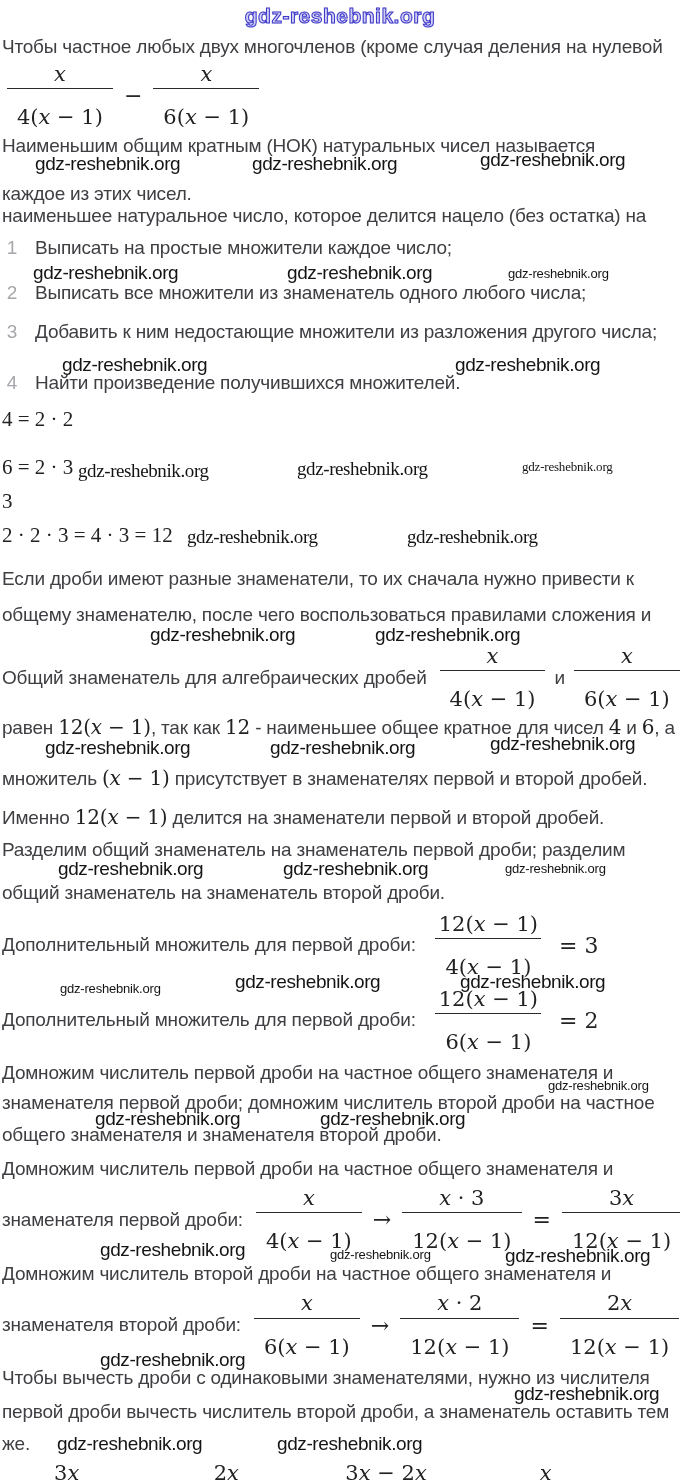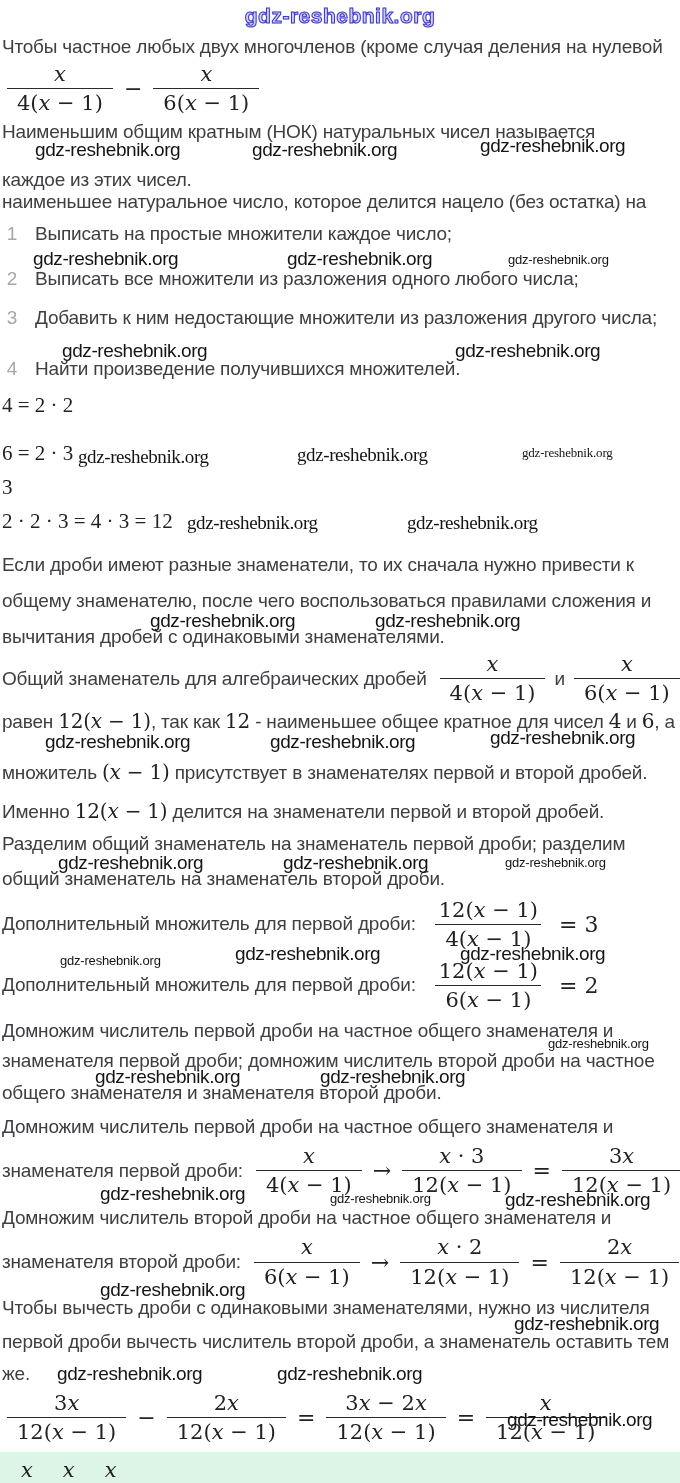--- a/index.html
+++ b/index.html
@@ -19,21 +19,21 @@
   .wm-s{font-size:13px;letter-spacing:-0.2px;color:#141414;white-space:nowrap;}
   .wmrow{position:relative;height:18px;}
   .wmrow span{position:absolute;top:0;}
   
   .mline{font-family:Liberation Serif, serif;font-size:21px;color:#222;margin:0 0 0 2px;position:relative;height:26px;line-height:26px;white-space:nowrap;}
   .frow{display:flex;align-items:center;margin-left:2px;position:relative;white-space:nowrap;}
   .lbl{font-size:19px;letter-spacing:-0.2px;color:#3e3e43;margin-right:8px;}
   .frac{display:inline-flex;flex-direction:column;align-items:center;vertical-align:middle;
         font-family:"DejaVu Serif",serif;font-size:21px;color:#222;line-height:1.15;margin:0 5px;}
   .frac .num{padding:0 10px 2px;}
-  .frac .den{border-top:1.7px solid #2b2b2b;padding:2px 10px 0;text-align:center;}
+  .frac .den{border-top:1.7px solid #2b2b2b;padding:16px 10px 0;text-align:center;}
   .mop{font-family:"DejaVu Serif",serif;font-size:22px;color:#222;margin:0 6px;}
   .m{font-family:"DejaVu Serif",serif;color:#222;font-size:20px;}
   .math-auto i{font-style:italic;}
   
   .li{display:flex;margin:0 0 0 2px;font-size:19px;line-height:22px;letter-spacing:-0.2px;white-space:nowrap;}
   .li .n{width:20px;text-align:center;color:#a7a7ab;flex:0 0 auto;margin-right:13px;}
   
   .hl{background:#dcf5e7;padding:6px 0 14px 4px;margin-top:8px;}
 </style>
 </head>
@@ -72,21 +72,21 @@
     <span class="n">1</span>
     <span>Выписать на простые множители каждое число;</span>
   </div>
   <div class="wmrow" style="margin-top:3px">
     <span class="wm" style="left:33px">gdz-reshebnik.org</span>
     <span class="wm" style="left:287px">gdz-reshebnik.org</span>
     <span class="wm-s" style="left:508px;top:4px">gdz-reshebnik.org</span>
   </div>
   <div class="li" style="margin-top:2px">
     <span class="n">2</span>
-    <span>Выписать все множители из разложения одного любого числа;</span>
+    <span>Выписать все множители из знаменатель одного любого числа;</span>
   </div>
   <div class="li" style="margin-top:17px">
     <span class="n">3</span>
     <span>Добавить к ним недостающие множители из разложения другого числа;</span>
   </div>
   <div class="wmrow" style="margin-top:11px">
     <span class="wm" style="left:62px">gdz-reshebnik.org</span>
     <span class="wm" style="left:455px">gdz-reshebnik.org</span>
   </div>
   <div class="li" style="margin-top:0">
@@ -107,21 +107,20 @@
     <span class="wm" style="position:absolute;left:185px;bottom:-2px">gdz-reshebnik.org</span>
     <span class="wm" style="position:absolute;left:405px;bottom:-2px">gdz-reshebnik.org</span>
   </div>
 
   <div class="t" style="margin-top:20px">Если дроби имеют разные знаменатели, то их сначала нужно привести к</div>
   <div class="t" style="margin-top:14px">общему знаменателю, после чего воспользоваться правилами сложения и</div>
   <div class="wmrow" style="margin-top:-2px;height:16px">
     <span class="wm" style="left:150px">gdz-reshebnik.org</span>
     <span class="wm" style="left:375px">gdz-reshebnik.org</span>
   </div>
-  <div class="t" style="margin-top:0">вычитания дробей с одинаковыми знаменателями.</div>
 
   <div class="frow" style="margin-top:4px">
     <span class="lbl">Общий знаменатель для алгебраических дробей</span>
     <span class="frac">
       <span class="num math-auto"><i>x</i></span>
       <span class="den math-auto">4(<i>x</i> − 1)</span>
     </span>
     <span class="lbl" style="margin:0 4px">и</span>
     <span class="frac">
       <span class="num math-auto"><i>x</i></span>
@@ -141,21 +140,21 @@
   <div class="t" style="margin-top:14px"><span>множитель </span><span class="m math-auto">(<i>x</i> − 1)</span><span> присутствует в знаменателях первой и второй дробей.</span></div>
 
   <div class="t" style="margin-top:16px"><span>Именно </span><span class="m math-auto">12(<i>x</i> − 1)</span><span> делится на знаменатели первой и второй дробей.</span></div>
 
   <div class="t" style="margin-top:10px">Разделим общий знаменатель на знаменатель первой дроби; разделим</div>
   <div class="wmrow" style="margin-top:-3px;height:16px">
     <span class="wm" style="left:58px">gdz-reshebnik.org</span>
     <span class="wm" style="left:283px">gdz-reshebnik.org</span>
     <span class="wm-s" style="left:505px;top:3px">gdz-reshebnik.org</span>
   </div>
-  <div class="t" style="margin-top:0">общий знаменатель на знаменатель второй дроби.</div>
+  <div class="t" style="margin-top:8px">общий знаменатель на знаменатель второй дроби.</div>
 
   <div class="frow" style="margin-top:8px">
     <span class="lbl">Дополнительный множитель для первой дроби:</span>
     <span class="frac">
       <span class="num math-auto">12(<i>x</i> − 1)</span>
       <span class="den math-auto">4(<i>x</i> − 1)</span>
     </span>
     <span class="mop">= 3</span>
   </div>
 

